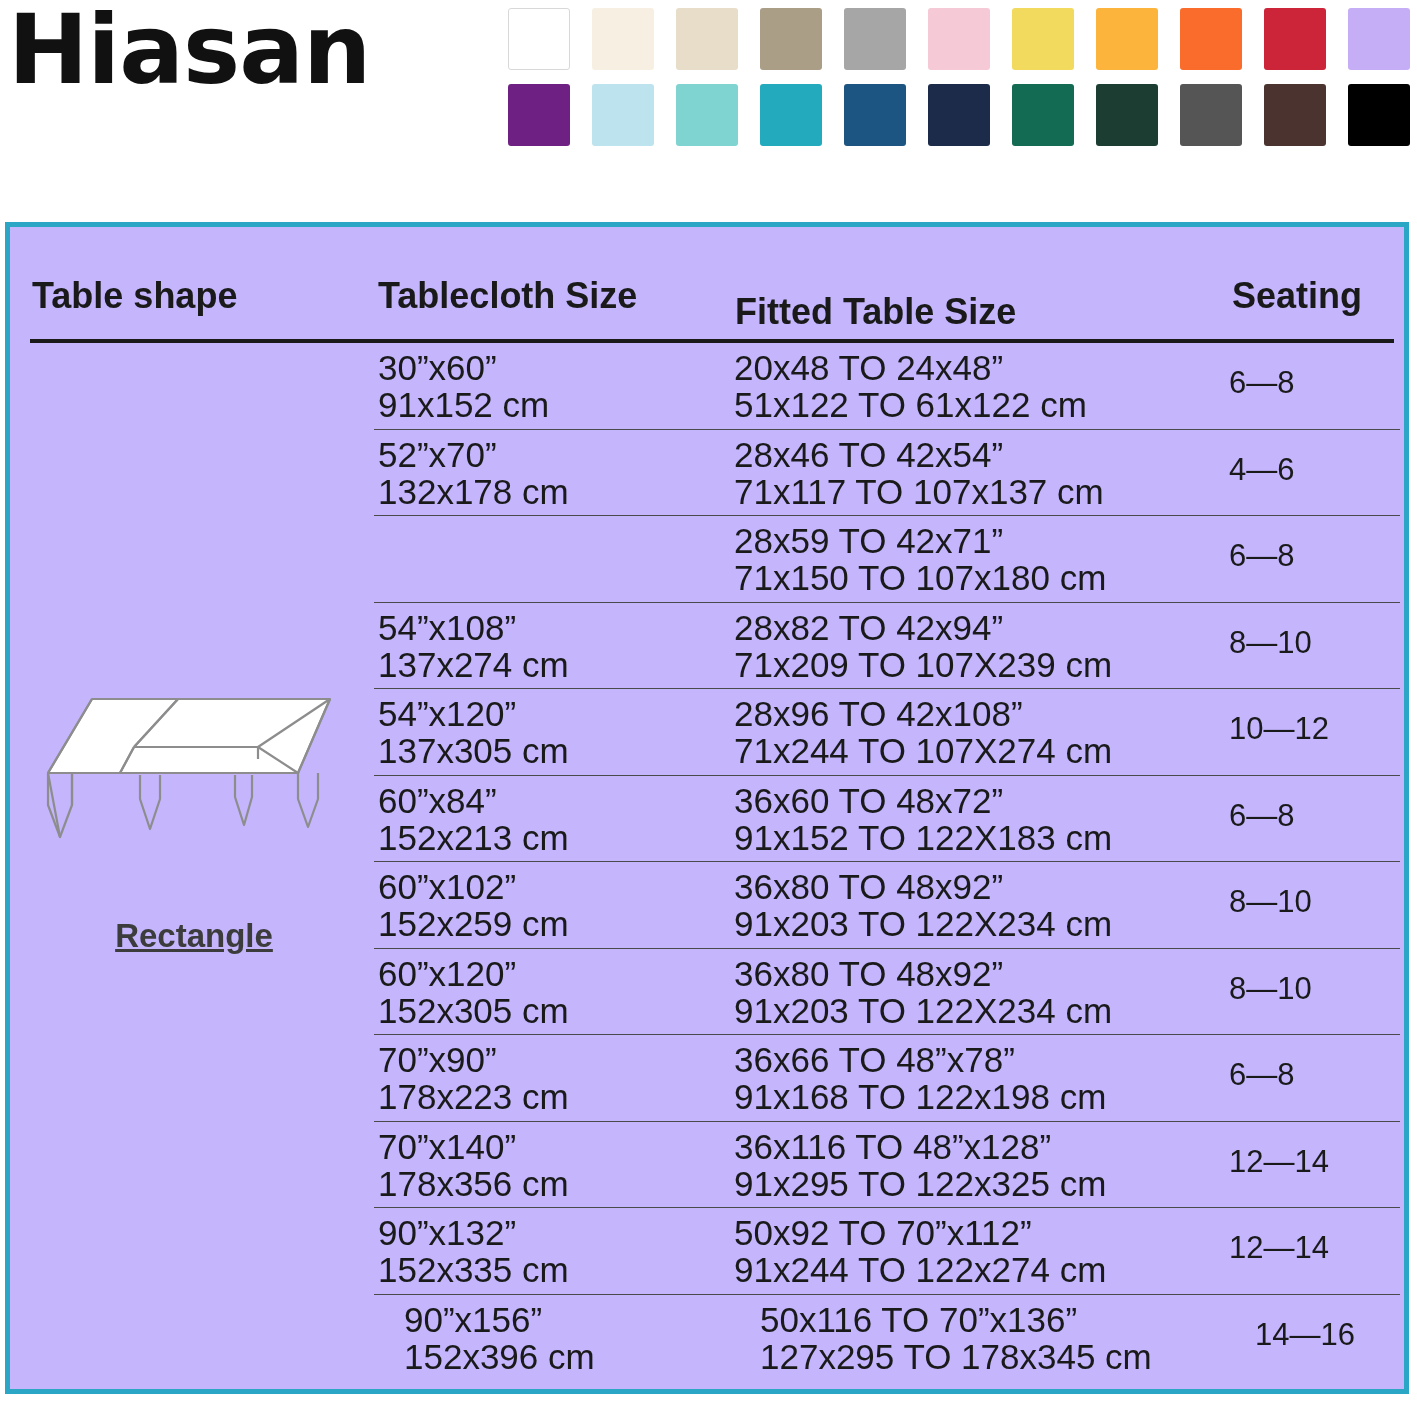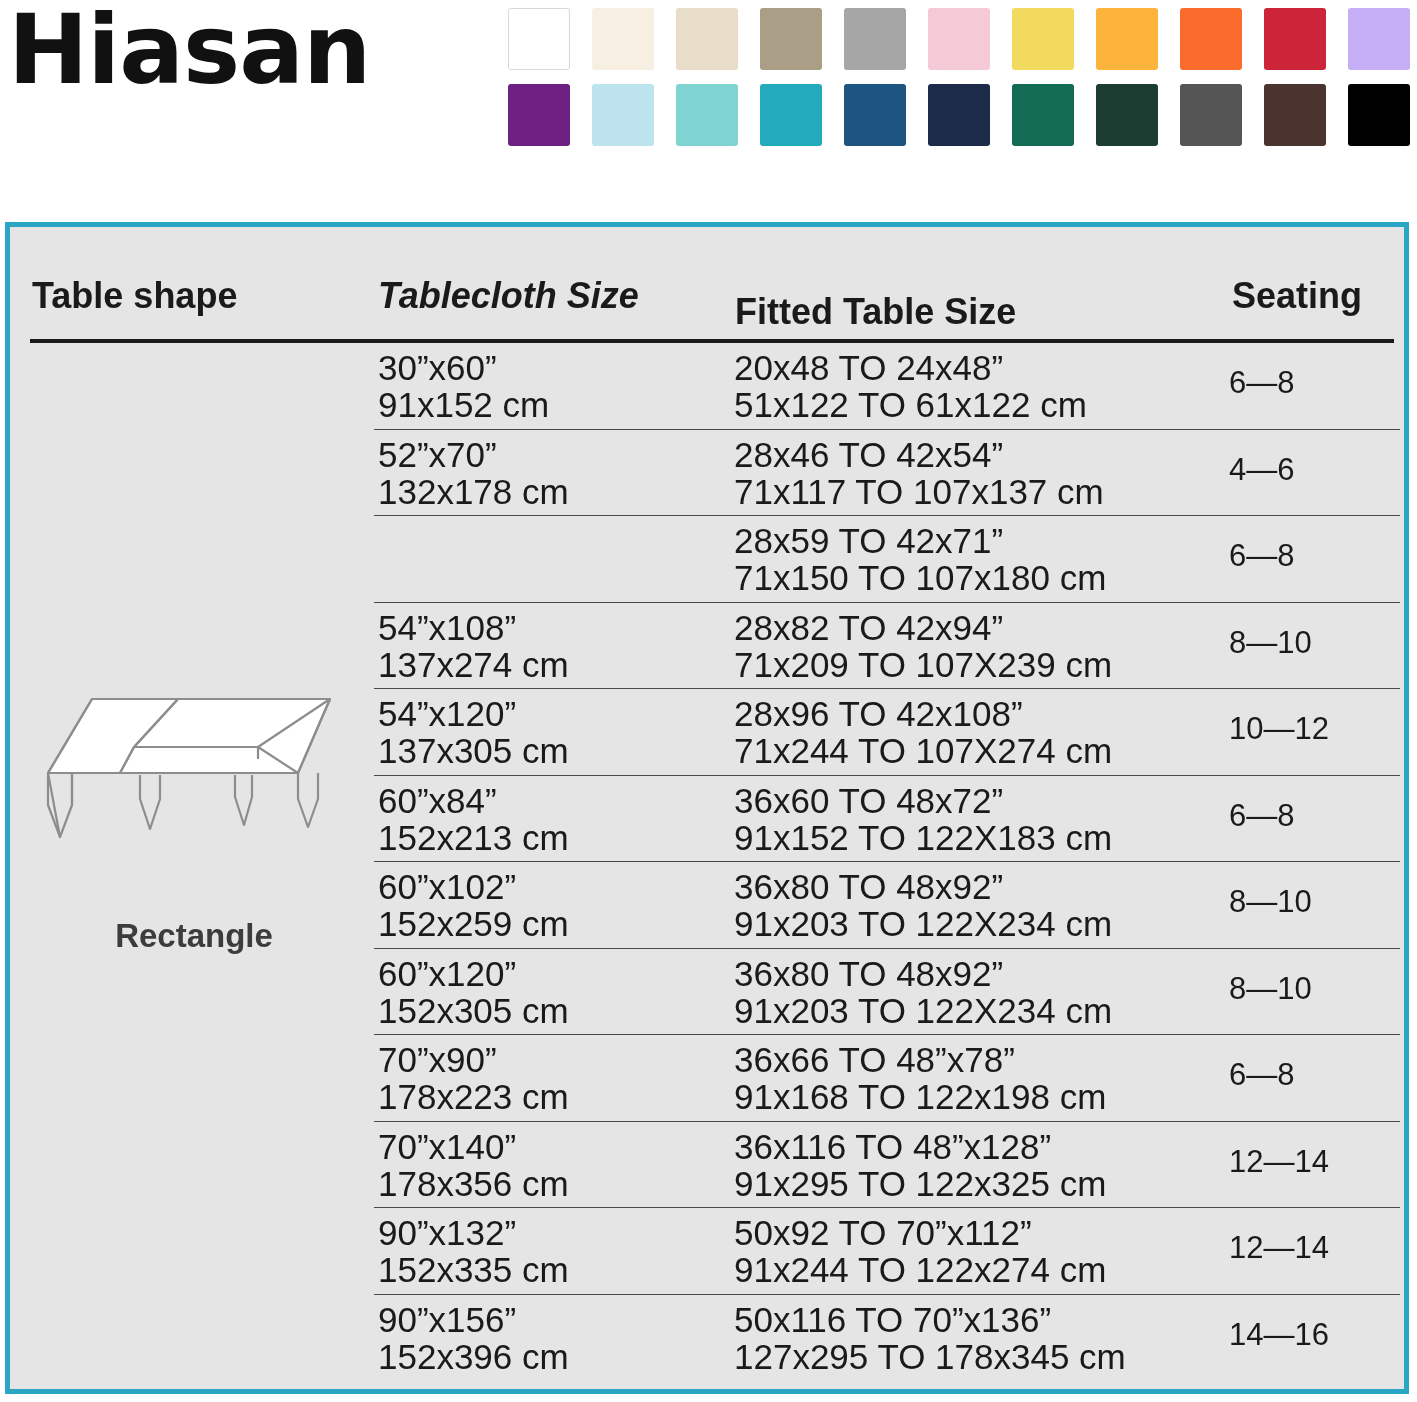--- a/index.html
+++ b/index.html
@@ -56,21 +56,21 @@
 
   
   .card {
     position: absolute;
     left: 5px;
     top: 222px;
     width: 1404px;
     height: 1172px;
     box-sizing: border-box;
     border: 5px solid #2ba6c4;
-    background: #e5e5e5;
+    background: #c4b5fd;
   }
   .card-inner {
     position: relative;
     width: 100%;
     height: 100%;
     padding: 0;
   }
 
   .col-headers {
     position: absolute;
@@ -81,21 +81,21 @@
   }
   .col-headers .h {
     position: absolute;
     font-size: 36px;
     font-weight: 700;
     color: #1a1a1a;
     font-family: "Liberation Sans", sans-serif;
     white-space: nowrap;
   }
   .h-shape   { left: 22px;   top: 0; }
-  .h-cloth   { left: 368px;  top: 0; font-style: italic; }
+  .h-cloth   { left: 368px;  top: 0; }
   .h-fitted  { left: 725px;  top: 16px; }
   .h-seating { left: 1222px; top: 0; }
 
   .header-rule {
     position: absolute;
     left: 20px;
     top: 112px;
     width: 1364px;
     height: 4px;
     background: #1a1a1a;
@@ -118,36 +118,37 @@
   }
   .shape-label {
     position: absolute;
     left: 0;
     top: 570px;
     width: 348px;
     text-align: center;
     font-size: 33px;
     font-weight: 700;
     color: #3c3c3c;
+    text-decoration: underline;
   }
 
   
   .rows {
     position: absolute;
     left: 364px;
     top: 116px;
     width: 1026px;
   }
   .row {
     position: relative;
     height: 86.5px;
     border-bottom: 1.5px solid #4a4a4a;
     box-sizing: border-box;
   }
-  .row:last-child { border-bottom: none; }
+  .row:last-child { border-bottom: none; margin-left: 26px; }
 
   .cell {
     position: absolute;
     top: 6px;
   }
   .cell .line1, .cell .line2 {
     font-size: 35px;
     line-height: 37px;
     color: #1a1a1a;
     white-space: nowrap;

